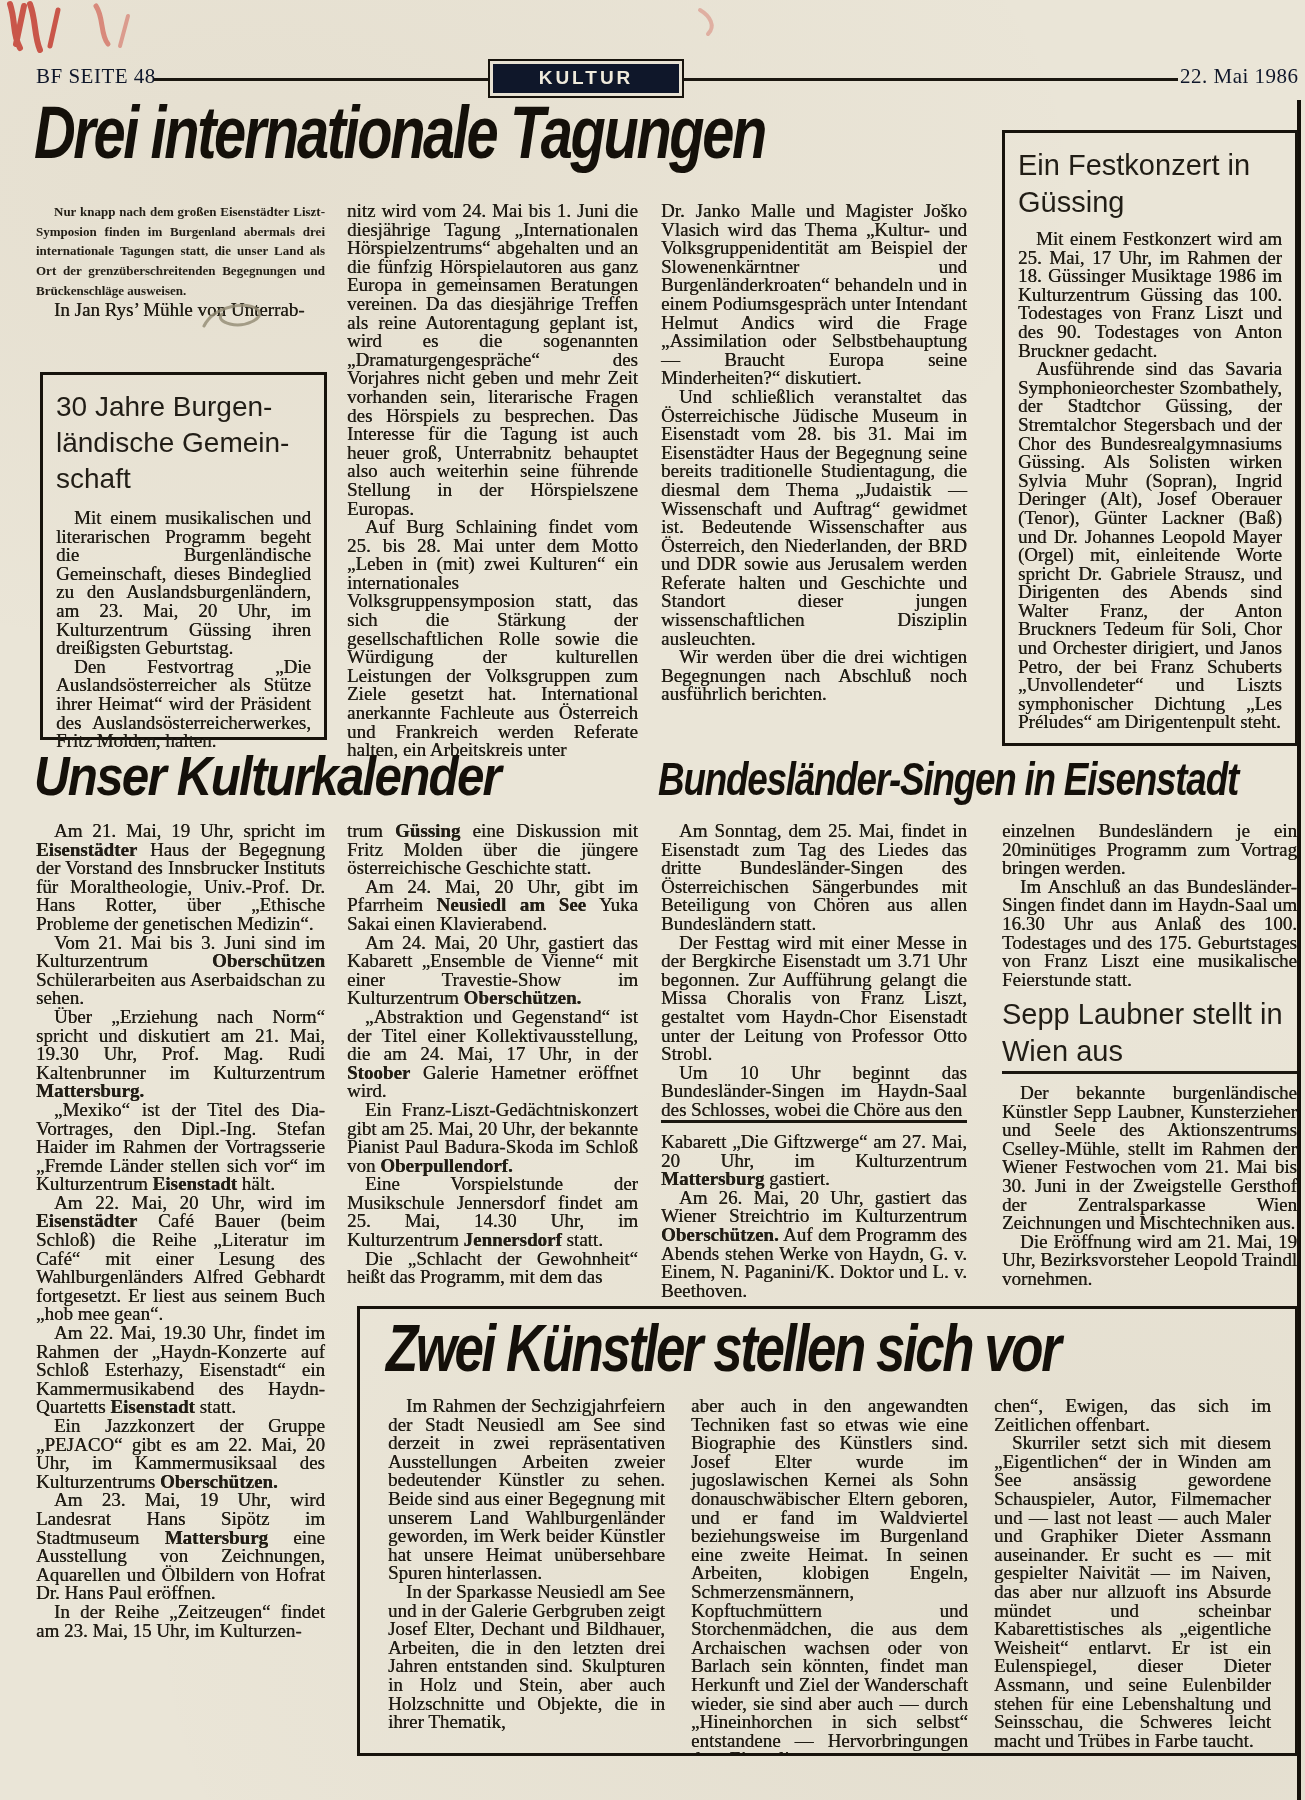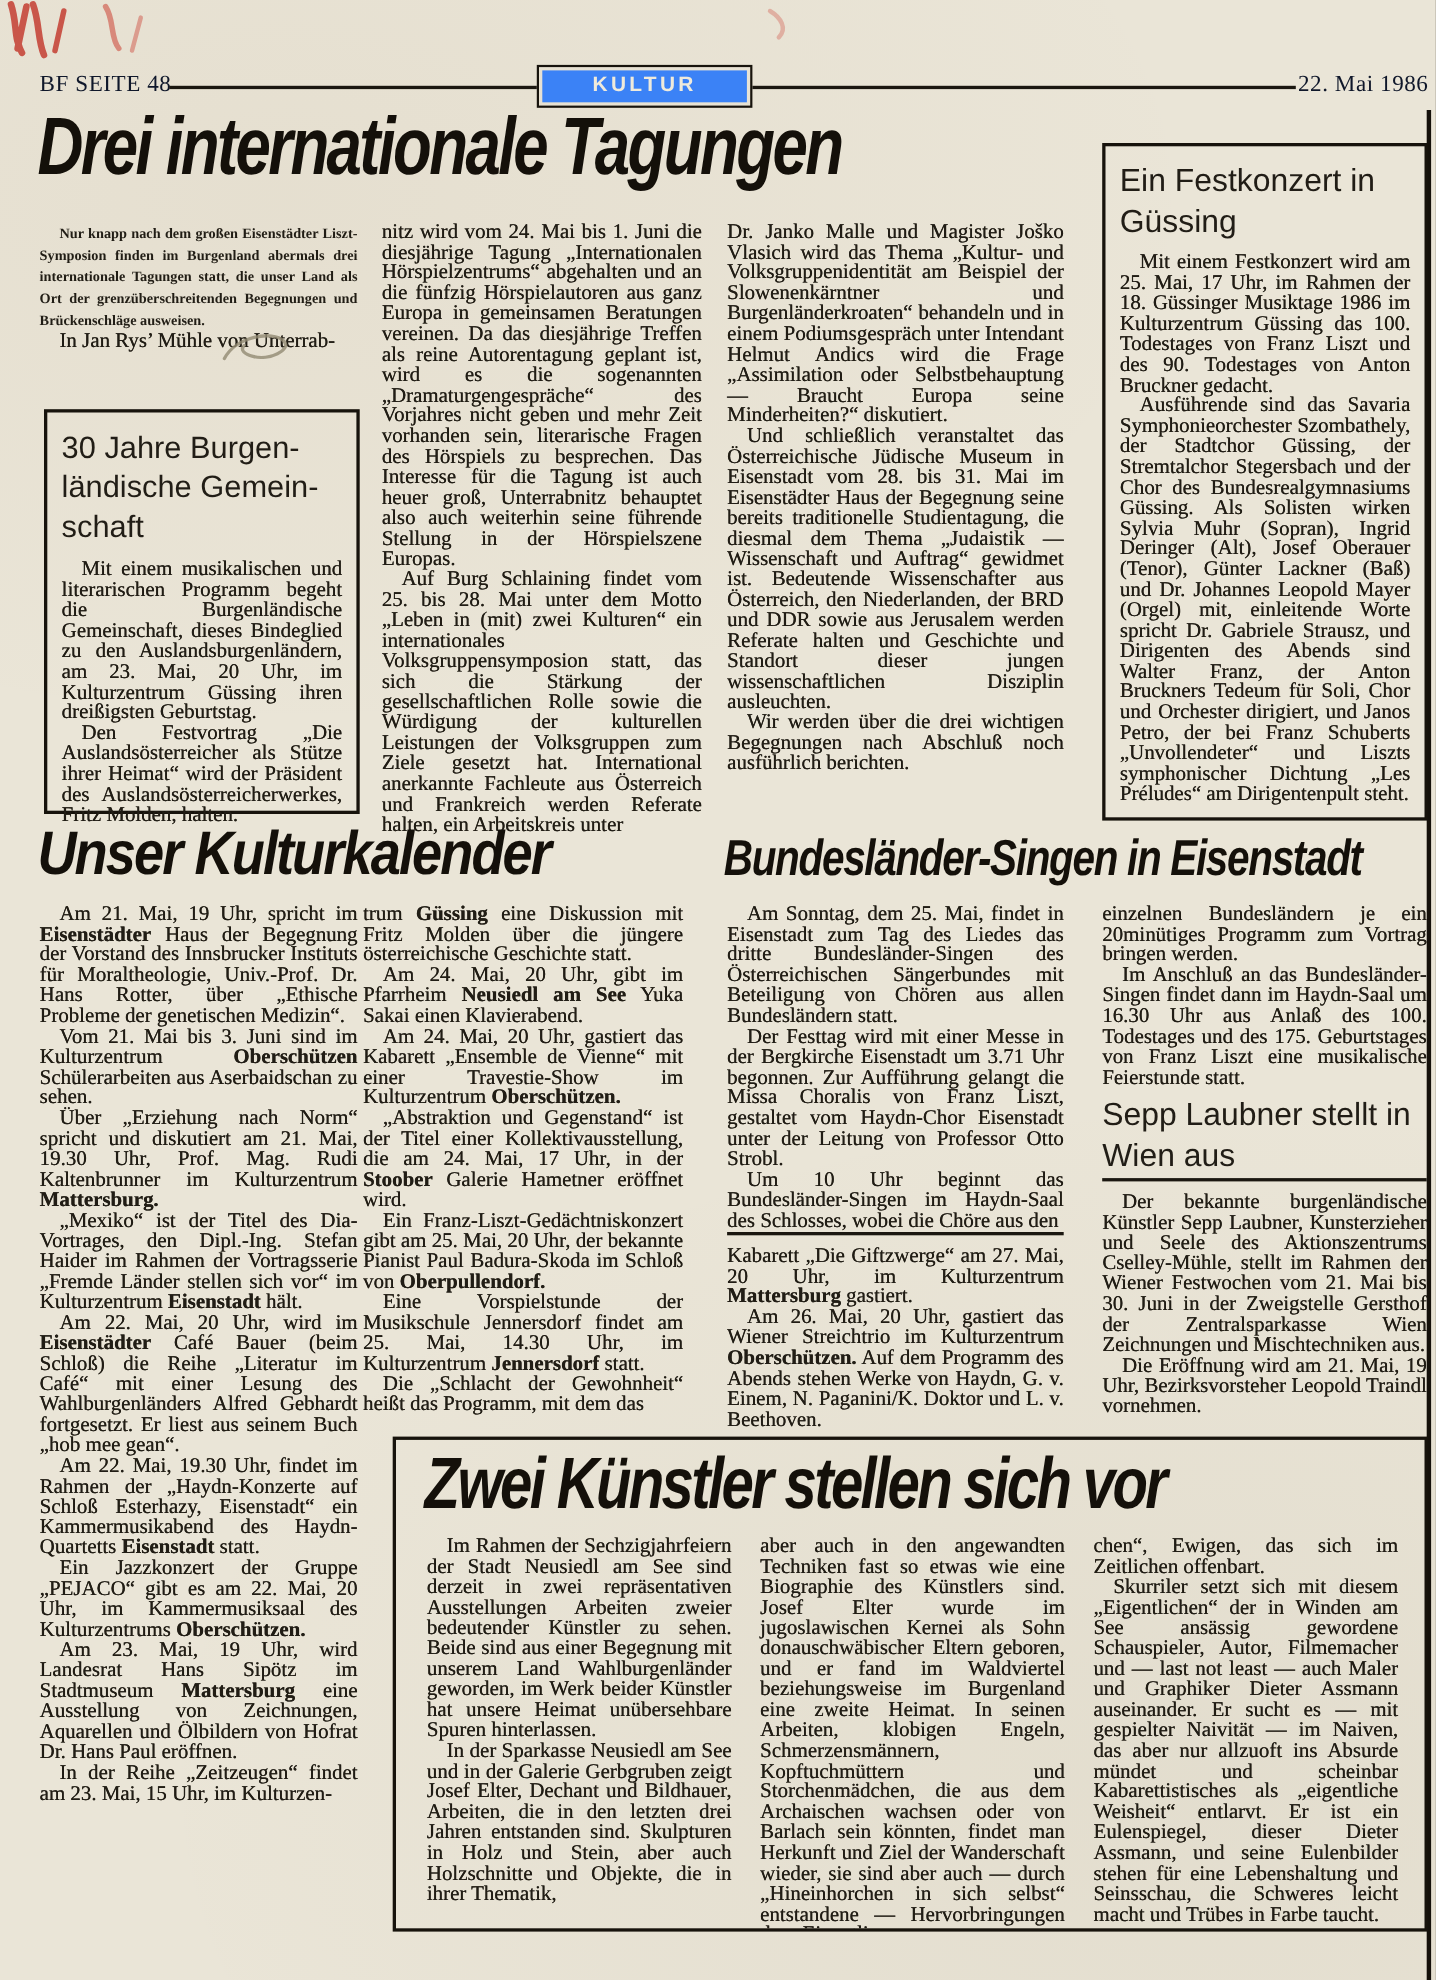--- a/index.html
+++ b/index.html
@@ -15,21 +15,21 @@
     background:
       radial-gradient(1200px 700px at 20% 10%, rgba(140,110,70,.05), transparent 70%),
       radial-gradient(1400px 900px at 85% 90%, rgba(110,95,60,.06), transparent 70%);
   }
   .abs { position:absolute; }
 
   .hdr-label { font-family:Liberation Serif, serif; font-size:21px; letter-spacing:.5px; color:#0f172a; white-space:nowrap; }
   .rule { background:#1b1710; }
 
   .kultur-box { border:2px solid #17130c; padding:3px; }
-  .kultur-inner { background:#3b82f6; color:#efeadb; font-family:"Liberation Sans", sans-serif;
+  .kultur-inner { background:#0f172a; color:#efeadb; font-family:"Liberation Sans", sans-serif;
     font-weight:bold; font-size:19px; letter-spacing:3px; text-align:center; padding:3px 10px 4px; }
 
   .big-head { font-family:"Liberation Sans", sans-serif; font-weight:bold; font-style:italic;
     color:#14100a; white-space:nowrap; line-height:1; transform-origin:left top; }
   .sub-head { font-family:"Liberation Sans", sans-serif; font-weight:400; font-size:29px;
     line-height:37px; white-space:pre-line; color:#211d16; }
 
   .body-text { font-size:19px; line-height:18.6px; text-align:justify; text-shadow:.2px 0 0 currentColor; }
   .body-text p { text-indent:18px; }
   .body-text.cont p:first-child { text-indent:0; }
@@ -115,21 +115,21 @@
       <p>Vom 21. Mai bis 3. Juni sind im Kulturzentrum <b>Oberschützen</b> Schülerarbeiten aus Aserbaidschan zu sehen.</p>
       <p>Über „Erziehung nach Norm“ spricht und diskutiert am 21. Mai, 19.30 Uhr, Prof. Mag. Rudi Kaltenbrunner im Kulturzentrum <b>Mattersburg.</b></p>
       <p>„Mexiko“ ist der Titel des Dia-Vortrages, den Dipl.-Ing. Stefan Haider im Rahmen der Vortragsserie „Fremde Länder stellen sich vor“ im Kulturzentrum <b>Eisenstadt</b> hält.</p>
       <p>Am 22. Mai, 20 Uhr, wird im <b>Eisenstädter</b> Café Bauer (beim Schloß) die Reihe „Literatur im Café“ mit einer Lesung des Wahlburgenländers Alfred Gebhardt fortgesetzt. Er liest aus seinem Buch „hob mee gean“.</p>
       <p>Am 22. Mai, 19.30 Uhr, findet im Rahmen der „Haydn-Konzerte auf Schloß Esterhazy, Eisenstadt“ ein Kammermusikabend des Haydn-Quartetts <b>Eisenstadt</b> statt.</p>
       <p>Ein Jazzkonzert der Gruppe „PEJACO“ gibt es am 22. Mai, 20 Uhr, im Kammermusiksaal des Kulturzentrums <b>Oberschützen.</b></p>
       <p>Am 23. Mai, 19 Uhr, wird Landesrat Hans Sipötz im Stadtmuseum <b>Mattersburg</b> eine Ausstellung von Zeichnungen, Aquarellen und Ölbildern von Hofrat Dr. Hans Paul eröffnen.</p>
       <p>In der Reihe „Zeitzeugen“ findet am 23. Mai, 15 Uhr, im Kulturzen-</p>
     </div>
 
-  <div class="abs body-text cont" style="left:330px;top:822px;width:291px;">
+  <div class="abs body-text cont" style="left:347px;top:822px;width:291px;">
       <p>trum <b>Güssing</b> eine Diskussion mit Fritz Molden über die jüngere österreichische Geschichte statt.</p>
       <p>Am 24. Mai, 20 Uhr, gibt im Pfarrheim <b>Neusiedl am See</b> Yuka Sakai einen Klavierabend.</p>
       <p>Am 24. Mai, 20 Uhr, gastiert das Kabarett „Ensemble de Vienne“ mit einer Travestie-Show im Kulturzentrum <b>Oberschützen.</b></p>
       <p>„Abstraktion und Gegenstand“ ist der Titel einer Kollektivausstellung, die am 24. Mai, 17 Uhr, in der <b>Stoober</b> Galerie Hametner eröffnet wird.</p>
       <p>Ein Franz-Liszt-Gedächtniskonzert gibt am 25. Mai, 20 Uhr, der bekannte Pianist Paul Badura-Skoda im Schloß von <b>Oberpullendorf.</b></p>
       <p>Eine Vorspielstunde der Musikschule Jennersdorf findet am 25. Mai, 14.30 Uhr, im Kulturzentrum <b>Jennersdorf</b> statt.</p>
       <p>Die „Schlacht der Gewohnheit“ heißt das Programm, mit dem das</p>
     </div>
 
   <div class="abs big-head" style="left:658px;top:756px;font-size:46px;letter-spacing:-1.5px;transform:scaleX(.80);">Bundesländer-Singen in Eisenstadt</div>

